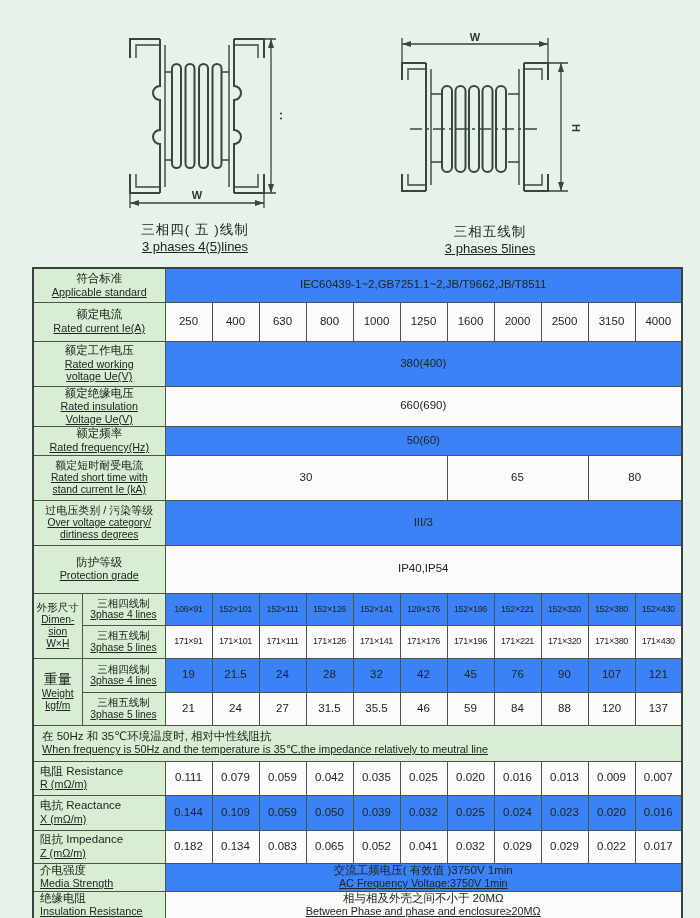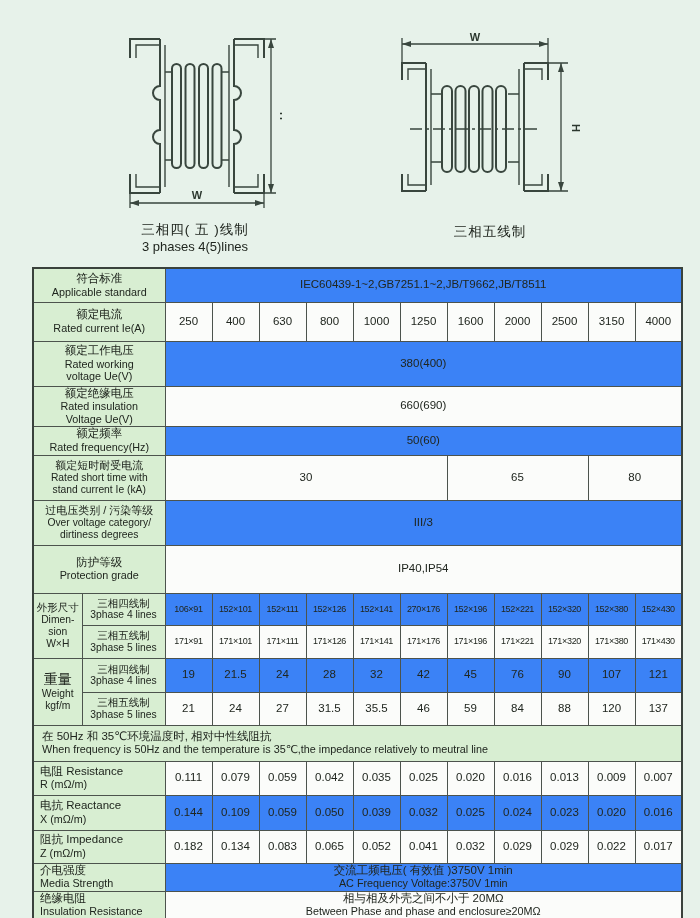--- a/index.html
+++ b/index.html
@@ -22,21 +22,21 @@
   }
   table.spec td{
     border:1px solid #4c534d;
     text-align:center;vertical-align:middle;
     padding:0 1px;overflow:hidden;line-height:1.18;
   }
   .hdr{background:#d8eed2;}
   .blue{background:#3b82f6;}
   .white{background:#fbfcfa;}
   .zh{font-size:11.5px;display:block;}
-  .en{font-size:10.8px;display:block;}
+  .en{font-size:10.8px;display:block;text-decoration:underline;}
   .num{font-size:11.5px;}
   .dim{font-size:9px;letter-spacing:-0.3px;}
   .lefthdr{text-align:left !important;padding-left:6px !important;margin-top:38px;}
   .noterow{text-align:left !important;padding-left:8px !important;background:#d8eed2;}
   .small-hdr .zh{font-size:11px;}
   .small-hdr .en{font-size:10.3px;}
   .dimline{stroke:#39463e;stroke-width:1.3;fill:none;}
   .outline{stroke:#39463e;stroke-width:2;fill:none;}
   .thin{stroke:#39463e;stroke-width:1.4;fill:none;}
   .bar{stroke:#39463e;stroke-width:2;fill:#e7f2ea;}
@@ -126,20 +126,21 @@
     <g>
       <path class="dimline" d="M158,33 H178 M158,161 H178 M171,33 V161"></path>
       <polygon class="arrow" points="168,42 174,42 171,33"></polygon>
       <polygon class="arrow" points="168,152 174,152 171,161"></polygon>
       <text class="dimtext" x="182" y="98" text-anchor="middle" transform="rotate(90 182 98)">H</text>
     </g>
   </svg>
 </div>
 <div class="caption" style="left:405px;top:224px;width:170px;">
   <span class="zh">三相五线制</span>
+  <span class="en" style="font-size:13px;">3 phases 5lines</span>
 </div>
 
 <table class="spec">
   <colgroup>
     <col style="width:49px">
       <col style="width:83px">
     <col style="width:47px">
       <col style="width:47px">
       <col style="width:47px">
       <col style="width:47px">
@@ -242,21 +243,21 @@
     </td>
     <td class="hdr small-hdr">
       <span class="zh" style="font-size:10.5px">三相四线制</span>
       <span class="en">3phase 4 lines</span>
     </td>
     <td class="blue dim">106×91</td>
     <td class="blue dim">152×101</td>
     <td class="blue dim">152×111</td>
     <td class="blue dim">152×126</td>
     <td class="blue dim">152×141</td>
-    <td class="blue dim">270×176</td>
+    <td class="blue dim">129×176</td>
     <td class="blue dim">152×196</td>
     <td class="blue dim">152×221</td>
     <td class="blue dim">152×320</td>
     <td class="blue dim">152×380</td>
     <td class="blue dim">152×430</td>
   </tr>
 
   <tr style="height:33px">
     <td class="hdr small-hdr">
       <span class="zh" style="font-size:10.5px">三相五线制</span>

